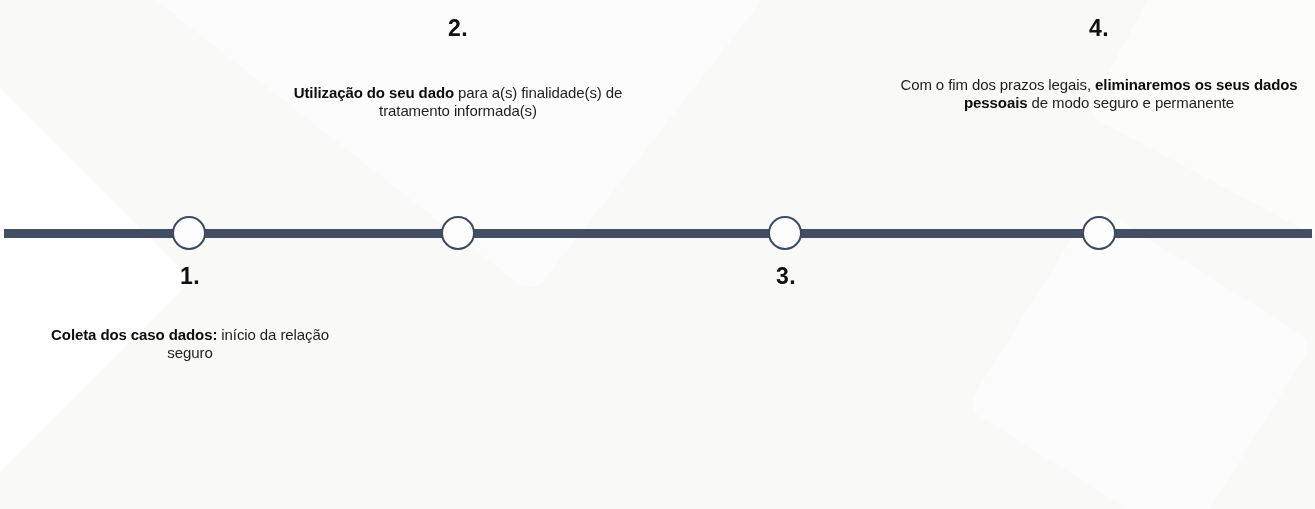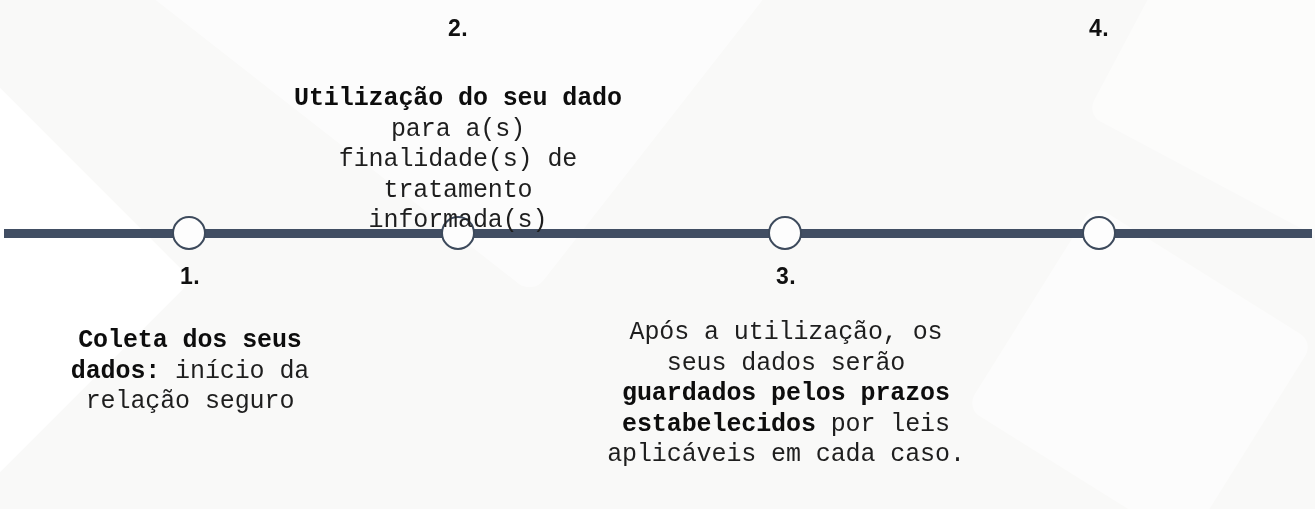--- a/index.html
+++ b/index.html
@@ -100,25 +100,24 @@
     text-align: center;
     line-height: 1.22;
   }
   .step-num {
     font-size: 23px;
     font-weight: bold;
     letter-spacing: 0.3px;
     color: #111111;
   }
   .step-body {
-    font-size: 25px;
+    font-size: 15px;
     font-weight: normal;
     color: #1e1e1e;
     letter-spacing: -0.1px;
-    font-family: Liberation Mono, monospace;
   }
   .step-body b {
     font-weight: bold;
     color: #0d0d0d;
   }
 
   
   #step-1 { left: 42px; top: 262px; width: 296px; }
   #step-1 .step-num { margin-bottom: 36px; }
 
@@ -149,35 +148,35 @@
   <div class="axis-line" style="background: rgb(65, 78, 99);"></div>
 
   <div class="node" id="node-1" style="left: 172px; background: rgb(253, 253, 253); border-color: rgb(61, 74, 92);"></div>
   <div class="node" id="node-2" style="left: 441px; background: rgb(253, 253, 253); border-color: rgb(61, 74, 92);"></div>
   <div class="node" id="node-3" style="left: 768px; background: rgb(253, 253, 253); border-color: rgb(61, 74, 92);"></div>
   <div class="node" id="node-4" style="left: 1082px; background: rgb(253, 253, 253); border-color: rgb(61, 74, 92);"></div>
 
   <div class="step" id="step-1">
     <div class="step-num">1.</div>
     <div class="step-body">
-      <b>Coleta dos seus dados:</b><span> início da relação seguro</span>
+      <b>Coleta dos caso dados:</b><span> início da relação seguro</span>
     </div>
   </div>
 
   <div class="step" id="step-2">
     <div class="step-num">2.</div>
     <div class="step-body">
       <b>Utilização do seu dado</b><span> para a(s)  finalidade(s) de tratamento informada(s)</span>
     </div>
   </div>
 
   <div class="step" id="step-3">
     <div class="step-num">3.</div>
-    <div class="step-body">
-      <span>Após a utilização, os seus dados serão </span><b>guardados pelos prazos estabelecidos</b><span> por leis aplicáveis em cada caso.</span>
-    </div>
   </div>
 
   <div class="step" id="step-4">
     <div class="step-num">4.</div>
+    <div class="step-body">
+      <span>Com o fim dos prazos legais, </span><b>eliminaremos os seus dados pessoais</b><span> de modo seguro e permanente</span>
+    </div>
   </div>
 
 </div>
 
 </body></html>

